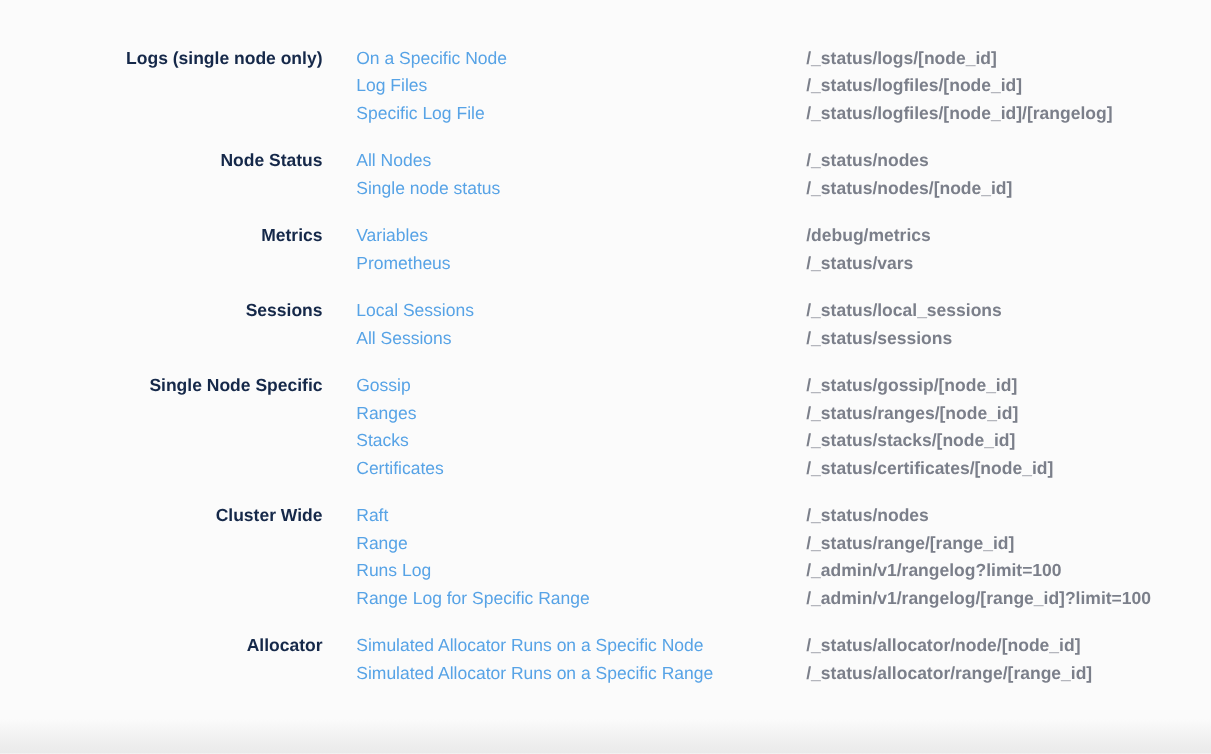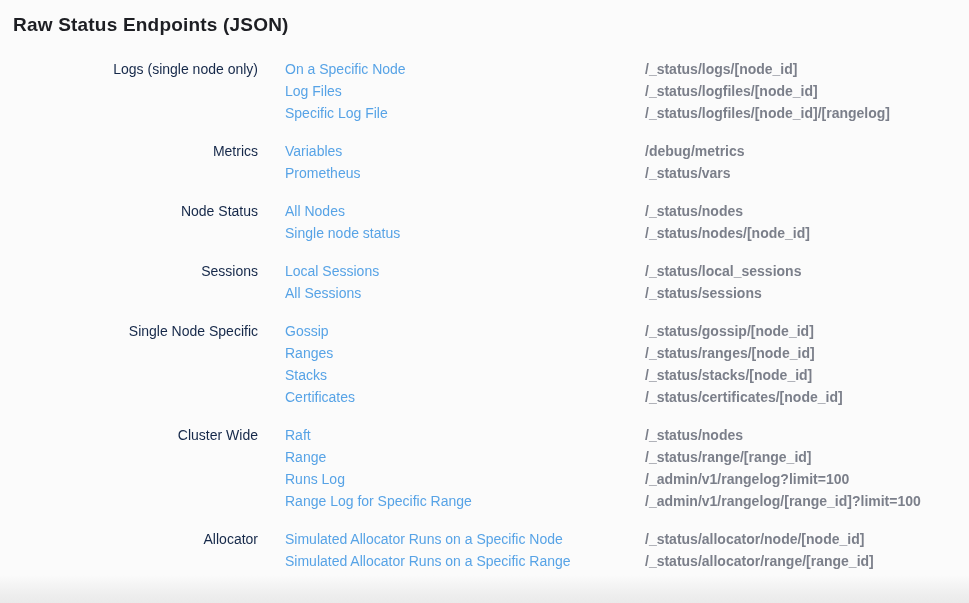--- a/index.html
+++ b/index.html
@@ -39,20 +39,21 @@
     font-weight: 400;
     line-height: 22px;
   }
   th.category-cell {
     width: 245px;
     min-width: 245px;
     text-align: right;
     padding-right: 27px;
     color: var(--category-color, #152849);
     white-space: nowrap;
+    font-weight: bold;
   }
   td.links-cell {
     width: 360px;
     min-width: 360px;
   }
   td.paths-cell {
     width: 324px;
   }
   .link-line, .path-line {
     line-height: 22px;
@@ -74,56 +75,55 @@
     width: 100%;
     height: 28px;
     background: linear-gradient(180deg, rgba(236,236,236,0) 0%, #eeeeee 70%, #eaeaea 100%);
     pointer-events: none;
   }
 </style>
 </head>
 <body style="background: rgb(251, 251, 251);">
 
 <div class="page">
-  <h2 class="page-title">Raw Status Endpoints (JSON)</h2>
   <table class="endpoints-table">
     <tbody id="sections-root">
         <tr>
           <th class="category-cell">Logs (single node only)</th>
           <td class="links-cell">
             <div class="link-line"><a href="#">On a Specific Node</a></div>
             <div class="link-line"><a href="#">Log Files</a></div>
             <div class="link-line"><a href="#">Specific Log File</a></div>
           </td>
           <td class="paths-cell">
             <div class="path-line">/_status/logs/[node_id]</div>
             <div class="path-line">/_status/logfiles/[node_id]</div>
             <div class="path-line">/_status/logfiles/[node_id]/[rangelog]</div>
           </td>
         </tr>
         <tr>
+          <th class="category-cell">Node Status</th>
+          <td class="links-cell">
+            <div class="link-line"><a href="#">All Nodes</a></div>
+            <div class="link-line"><a href="#">Single node status</a></div>
+          </td>
+          <td class="paths-cell">
+            <div class="path-line">/_status/nodes</div>
+            <div class="path-line">/_status/nodes/[node_id]</div>
+          </td>
+        </tr>
+        <tr>
           <th class="category-cell">Metrics</th>
           <td class="links-cell">
             <div class="link-line"><a href="#">Variables</a></div>
             <div class="link-line"><a href="#">Prometheus</a></div>
           </td>
           <td class="paths-cell">
             <div class="path-line">/debug/metrics</div>
             <div class="path-line">/_status/vars</div>
-          </td>
-        </tr>
-        <tr>
-          <th class="category-cell">Node Status</th>
-          <td class="links-cell">
-            <div class="link-line"><a href="#">All Nodes</a></div>
-            <div class="link-line"><a href="#">Single node status</a></div>
-          </td>
-          <td class="paths-cell">
-            <div class="path-line">/_status/nodes</div>
-            <div class="path-line">/_status/nodes/[node_id]</div>
           </td>
         </tr>
         <tr>
           <th class="category-cell">Sessions</th>
           <td class="links-cell">
             <div class="link-line"><a href="#">Local Sessions</a></div>
             <div class="link-line"><a href="#">All Sessions</a></div>
           </td>
           <td class="paths-cell">
             <div class="path-line">/_status/local_sessions</div>

